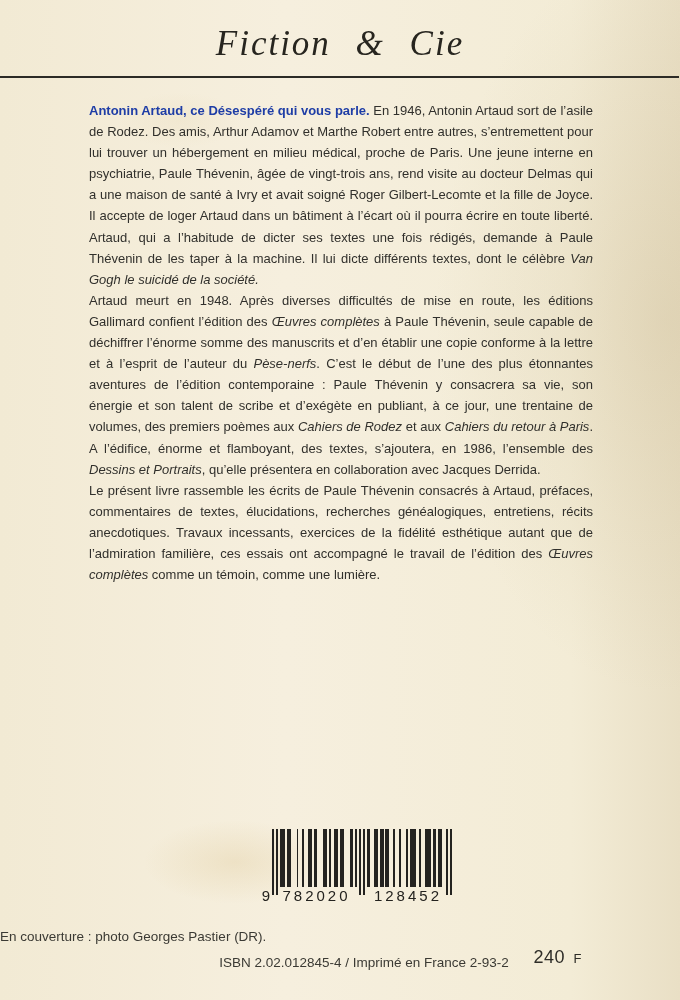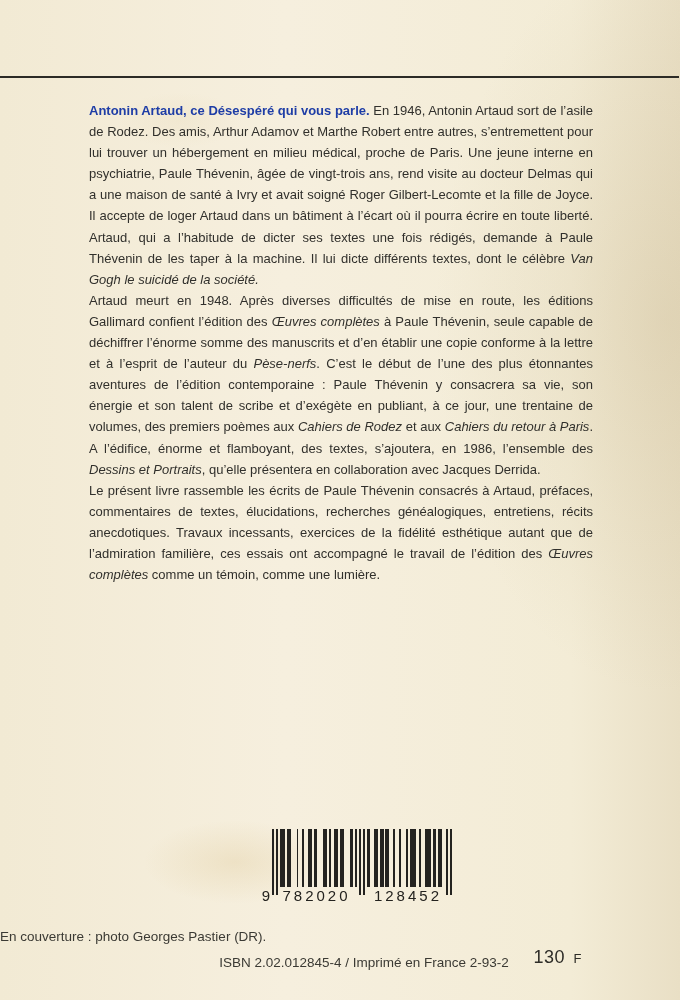--- a/index.html
+++ b/index.html
@@ -70,20 +70,21 @@
     position:absolute;top:947px;right:98px;
     font-size:18px;color:#2e2d28;letter-spacing:0.5px;
   }
   .price .cur{font-size:13px;margin-left:3px;}
 </style>
 </head>
 <body>
 
 <div class="cover">
 
+  <div class="collection">Fiction &amp; Cie</div>
 
   <div class="rule"></div>
 
   <div class="blurb">
       <p><span class="seg-lead">Antonin Artaud, ce Désespéré qui vous parle.</span><span class="seg-normal"> En 1946, Antonin Artaud sort de l’asile de Rodez. Des amis, Arthur Adamov et Marthe Robert entre autres, s’entremettent pour lui trouver un hébergement en milieu médical, proche de Paris. Une jeune interne en psychiatrie, Paule Thévenin, âgée de vingt-trois ans, rend visite au docteur Delmas qui a une maison de santé à Ivry et avait soigné Roger Gilbert-Lecomte et la fille de Joyce. Il accepte de loger Artaud dans un bâtiment à l’écart où il pourra écrire en toute liberté. Artaud, qui a l’habitude de dicter ses textes une fois rédigés, demande à Paule Thévenin de les taper à la machine. Il lui dicte différents textes, dont le célèbre </span><span class="seg-italic">Van Gogh le suicidé de la société.</span></p>
       <p><span class="seg-normal">Artaud meurt en 1948. Après diverses difficultés de mise en route, les éditions Gallimard confient l’édition des </span><span class="seg-italic">Œuvres complètes</span><span class="seg-normal"> à Paule Thévenin, seule capable de déchiffrer l’énorme somme des manuscrits et d’en établir une copie conforme à la lettre et à l’esprit de l’auteur du </span><span class="seg-italic">Pèse-nerfs</span><span class="seg-normal">. C’est le début de l’une des plus étonnantes aventures de l’édition contemporaine : Paule Thévenin y consacrera sa vie, son énergie et son talent de scribe et d’exégète en publiant, à ce jour, une trentaine de volumes, des premiers poèmes aux </span><span class="seg-italic">Cahiers de Rodez</span><span class="seg-normal"> et aux </span><span class="seg-italic">Cahiers du retour à Paris</span><span class="seg-normal">. A l’édifice, énorme et flamboyant, des textes, s’ajoutera, en 1986, l’ensemble des </span><span class="seg-italic">Dessins et Portraits</span><span class="seg-normal">, qu’elle présentera en collaboration avec Jacques Derrida.</span></p>
       <p><span class="seg-normal">Le présent livre rassemble les écrits de Paule Thévenin consacrés à Artaud, préfaces, commentaires de textes, élucidations, recherches généalogiques, entretiens, récits anecdotiques. Travaux incessants, exercices de la fidélité esthétique autant que de l’admiration familière, ces essais ont accompagné le travail de l’édition des </span><span class="seg-italic">Œuvres complètes</span><span class="seg-normal"> comme un témoin, comme une lumière.</span></p>
     </div>
 
   <div class="barcode">
@@ -93,17 +94,17 @@
       <span class="bc-g1">782020</span>
       <span class="bc-g2">128452</span>
     </div>
   </div>
 
   <div class="credit">En couverture : photo Georges Pastier (DR).</div>
 
   <div class="isbn">ISBN 2.02.012845-4 / Imprimé en France 2-93-2</div>
 
   <div class="price">
-    <span>130</span>
+    <span>240</span>
     <span class="cur">F</span>
   </div>
 
 </div>
 
 </body></html>

